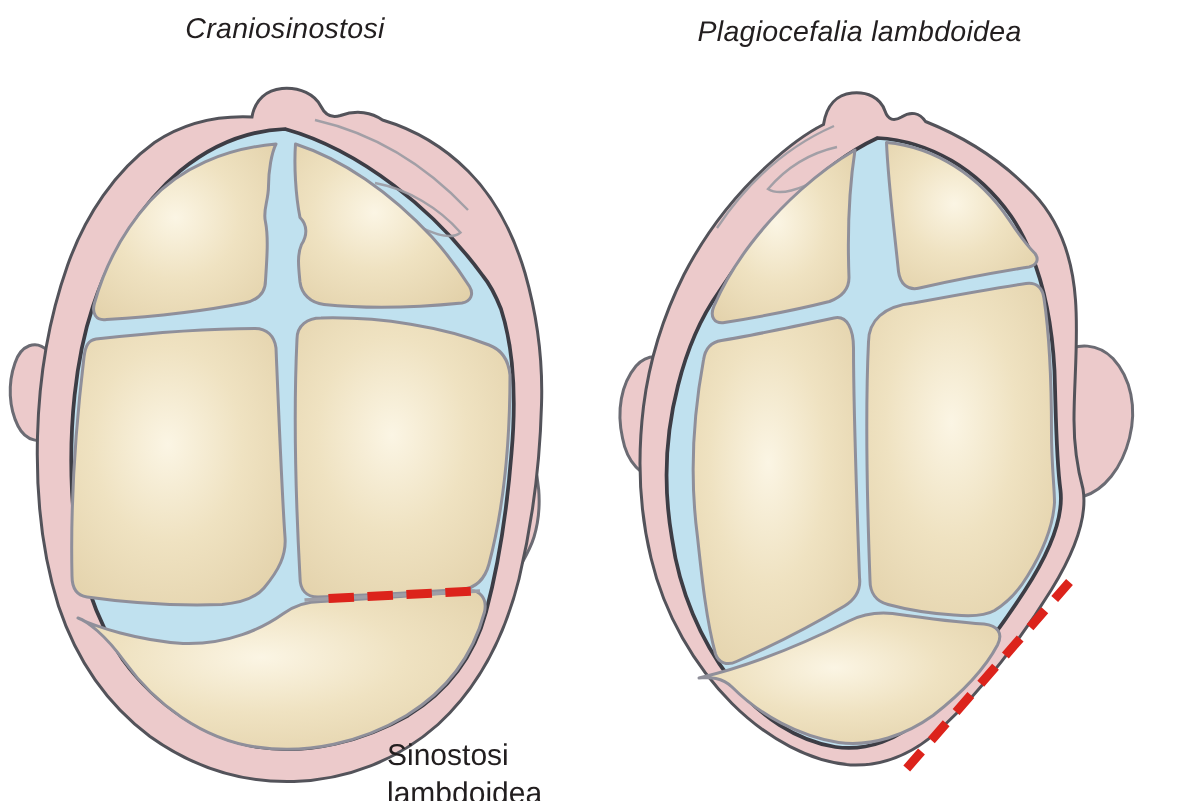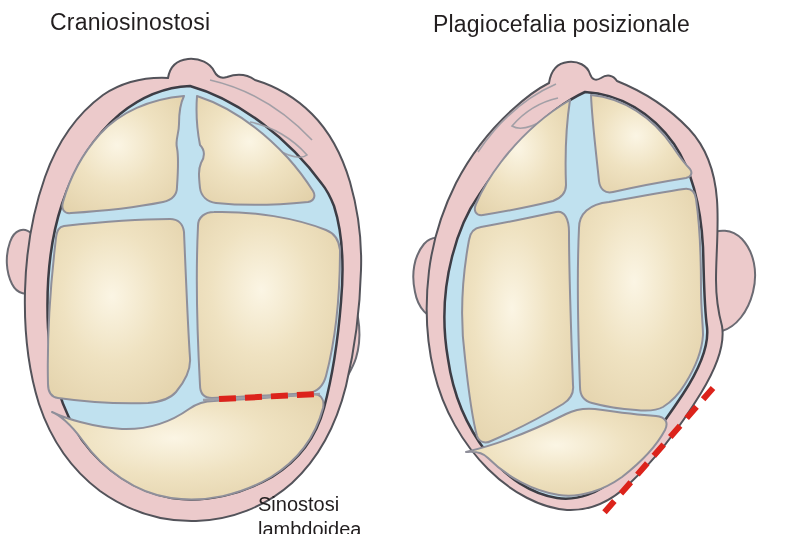--- a/index.html
+++ b/index.html
@@ -18,22 +18,22 @@
     --crease:#9a9aa2;
     --text:#221e1f;
   }
   html,body{margin:0;padding:0;background:var(--bg);}
   .figure{
     position:relative;width:800px;height:534px;background:var(--bg);
     font-family:"Liberation Sans", sans-serif;color:var(--text);overflow:hidden;
   }
   .figure svg{position:absolute;left:0;top:0;}
   .title{
-    position:absolute;font-size:23px;font-weight:400;letter-spacing:0.2px;
-    text-align:left;width:280px;color:var(--text);
+    position:absolute;font-size:19px;font-weight:400;letter-spacing:0.2px;
+    text-align:center;width:280px;color:var(--text);font-style:italic;
   }
   .title-left{left:50px;top:9px;}
   .title-right{left:433px;top:11px;}
   .annotation{
     position:absolute;font-size:20px;line-height:25px;color:var(--text);
     white-space:pre-line;
   }
   .annotation-left{left:258px;top:492px;}
   .annotation-right{left:657px;top:455px;}
 
@@ -100,16 +100,16 @@
       <path class="bone" d="M 591,95 C 623,98 653,117 673,147 C 679,156 685,164 690,169 C 693,173 691,177 686,178 C 661,182 635,187 613,192 C 605,194 600,189 599,181 C 596,152 592,120 591,95 Z"></path>
       <path class="bone" d="M 556,212 C 528,218 500,224 481,227 C 474,228 470,233 469,240 C 462,278 460,320 465,358 C 468,386 471,414 477,436 C 479,442 485,444 491,441 C 516,430 543,416 563,404 C 571,399 574,393 573,385 C 571,330 569,270 569,232 C 569,220 565,210 556,212 Z"></path>
       <path class="bone" d="M 609,202 C 636,197 663,192 684,189 C 691,188 695,192 696,199 C 700,226 701,256 701,288 C 701,310 703,325 703,335 C 702,352 695,368 685,384 C 679,394 671,402 663,407 C 656,411 646,411 636,410 C 620,409 603,406 592,403 C 584,401 580,395 580,387 C 578,332 577,270 579,228 C 579,214 589,204 609,202 Z"></path>
       <path class="bone" d="M 466,452 C 500,444 538,428 566,414 C 576,409 585,408 595,409 C 616,412 640,415 656,416 C 665,417 669,422 665,430 C 656,447 640,463 622,477 C 604,490 581,498 559,495 C 533,491 507,477 488,458 C 480,450 470,452 466,452 Z"></path>
 
       <path class="reddash" stroke-dasharray="15 10" d="M 713,388 L 603,514"></path>
     </g>
   </svg>
 
   <div class="title title-left">Craniosinostosi</div>
-  <div class="title title-right">Plagiocefalia posizionale</div>
+  <div class="title title-right">Plagiocefalia lambdoidea</div>
   <div class="annotation annotation-left">Sinostosi
 lambdoidea</div>
 </div>
 
 </body></html>

